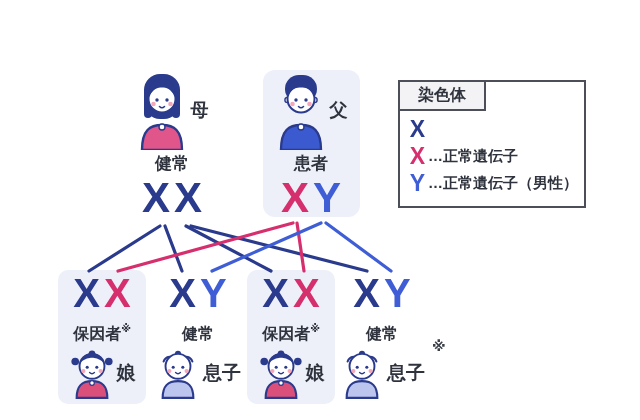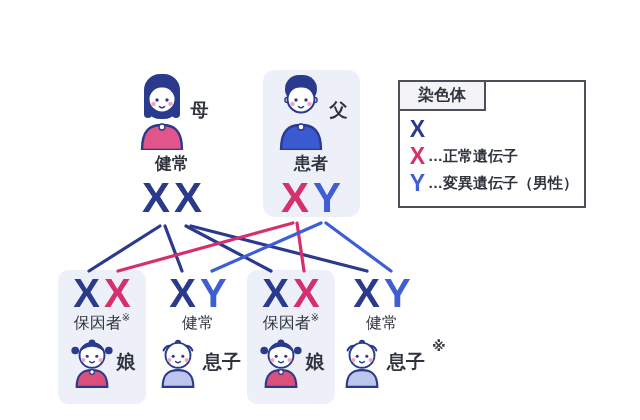--- a/index.html
+++ b/index.html
@@ -36,21 +36,21 @@
   .parent .person-label{margin-top:28px;margin-left:3px;}
   .status{font-size:17px;font-weight:700;line-height:1.2;}
   .letters{display:flex;line-height:1;font-weight:800;}
   .parent .letters{font-size:42px;margin-top:3px;}
   .ltr{margin:0 2px;}
   .k-normal{color:var(--navy);} .k-mutant{color:var(--pink);} .k-normal-male{color:var(--blue);}
 
   .child{width:96px;top:270px;}
   .child.c1{left:54px;} .child.c2{left:150px;} .child.c3{left:243px;} .child.c4{left:334px;}
   .child .letters{font-size:40px;padding-top:3px;}
-  .child .status{font-size:16px;font-weight:400;margin-top:0;white-space:nowrap;}
+  .child .status{font-size:16px;font-weight:700;margin-top:11px;white-space:nowrap;}
   .status sup{font-size:10px;vertical-align:top;line-height:1;}
   .child .figure-row{margin-top:4px;align-items:center;}
   .child .person-label{font-size:19px;margin-left:2px;}
 
   .legend{position:absolute;left:398px;top:80px;width:188px;height:128px;border:2px solid var(--legend-border);background:#fff;}
   .legend-tab{position:absolute;left:-2px;top:-2px;border:2px solid var(--legend-border);background:var(--legend-tab);
     font-size:16px;font-weight:700;padding:3px 18px;white-space:nowrap;}
   .legend-rows{position:absolute;left:8px;top:36px;display:flex;flex-direction:column;gap:4px;}
   .legend-row{display:flex;align-items:center;font-size:15px;font-weight:700;white-space:nowrap;}
   .legend-sym{font-size:23px;font-weight:800;width:19px;text-align:center;margin-right:1px;line-height:1;}
@@ -236,21 +236,21 @@
     <div class="legend-rows">
       <div class="legend-row">
         <span class="legend-sym k-normal">X</span>
       </div>
       <div class="legend-row">
         <span class="legend-sym k-mutant">X</span>
         <span>…正常遺伝子</span>
       </div>
       <div class="legend-row">
         <span class="legend-sym k-normal-male">Y</span>
-        <span>…変異遺伝子（男性）</span>
+        <span>…正常遺伝子（男性）</span>
       </div>
     </div>
   </div>
 
   <div class="footnote">
     <span>※</span>
   </div>
 
 </div>
 

